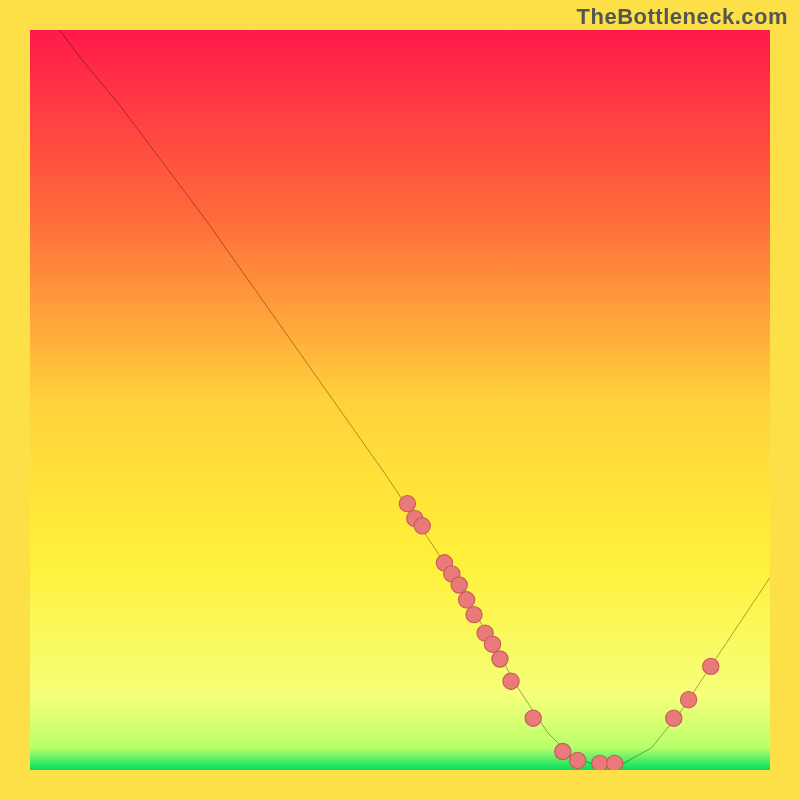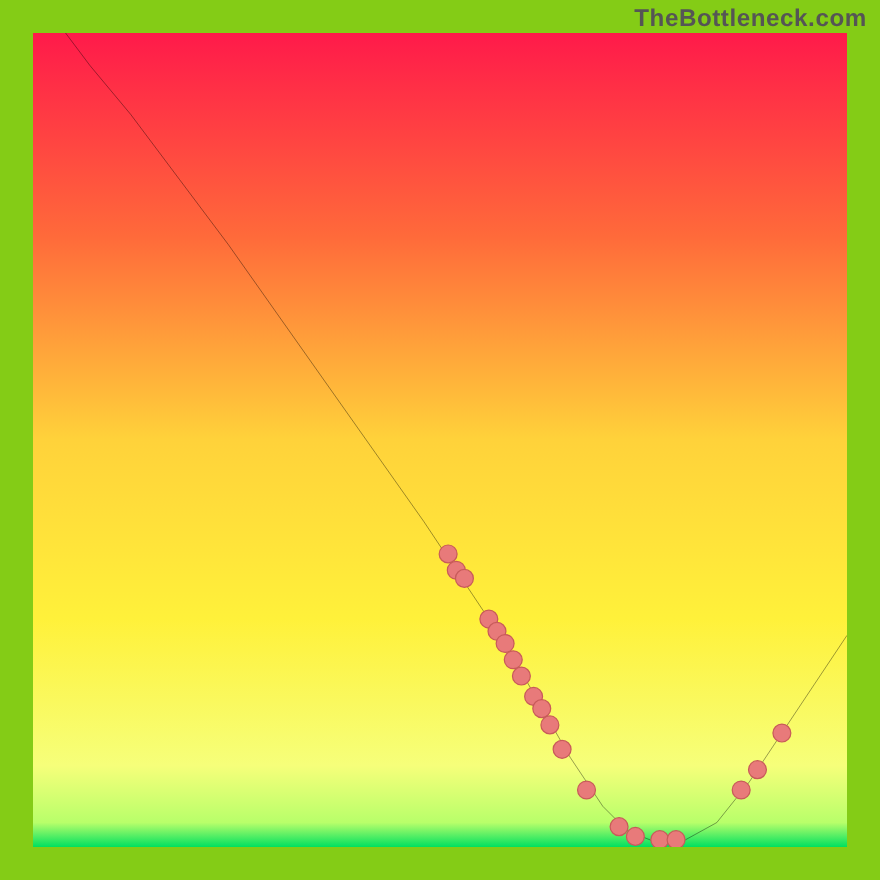--- a/index.html
+++ b/index.html
@@ -1,17 +1,17 @@
 <!DOCTYPE html>
 <html><head>
 <meta charset="utf-8">
 <style>
   * { margin: 0; padding: 0; box-sizing: border-box; }
   html, body { width: 800px; height: 800px; overflow: hidden; font-family: Arial, sans-serif; }
-  .container { position: relative; width: 800px; height: 800px; background: #84cc16; }
+  .container { position: relative; width: 800px; height: 800px; background: #fde047; }
   .watermark { position: absolute; top: 4px; right: 12px; color: #555; font-size: 22px; font-weight: bold; letter-spacing: 0.5px; }
   .plot-frame { position: absolute; top: 30px; left: 30px; width: 740px; height: 740px; background: #000; }
   .plot-area { position: absolute; top: 0; left: 0; width: 740px; height: 740px; }
   svg { display: block; }
 </style>
 </head>
 <body>
 <div class="container">
   <div class="watermark">TheBottleneck.com</div>
   <div class="plot-frame">

